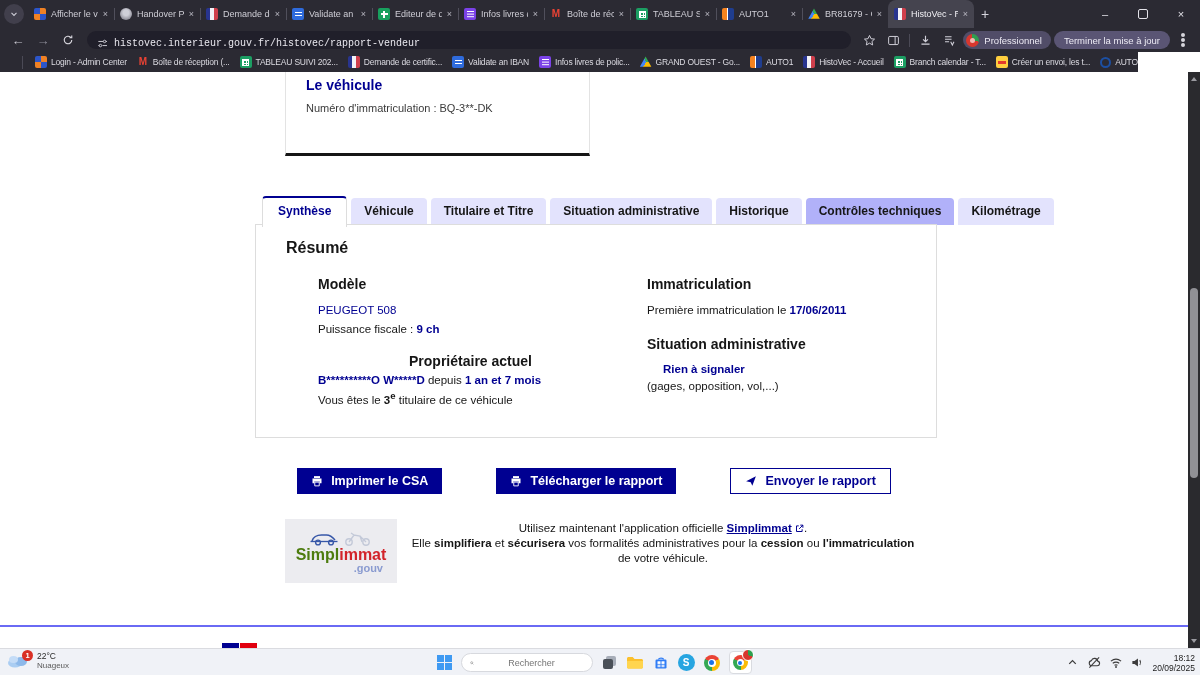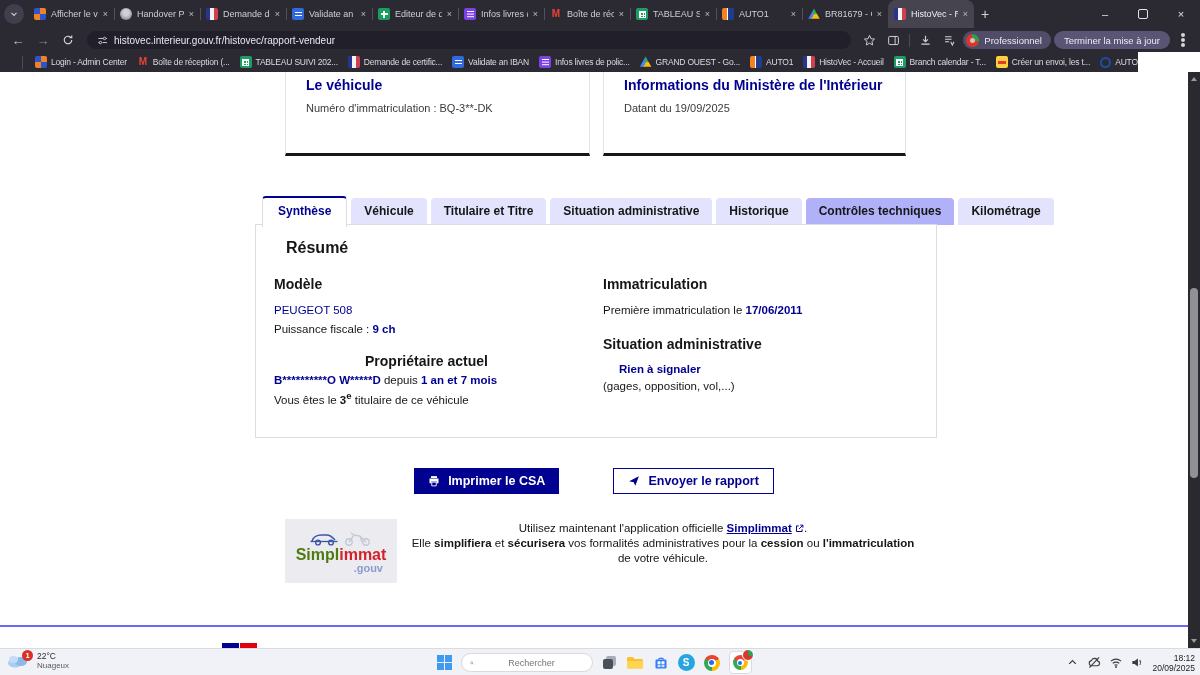--- a/index.html
+++ b/index.html
@@ -15,21 +15,21 @@
   .btab.active{background:#45444f;border-radius:8px 8px 0 0;color:#f2f1f5;}
   .btab-label{flex:1;overflow:hidden;}
   .btab-close{font-size:9px;color:#b9b8c2;flex:none;}
   .newtab{width:22px;height:22px;border-radius:50%;color:#d5d4dc;font-size:14px;display:flex;align-items:center;justify-content:center;flex:none;}
   .win-controls{margin-left:auto;display:flex;height:28px;}
   .win-btn{width:38px;display:flex;align-items:center;justify-content:center;color:#e3e2e9;font-size:11px;}
   .maxbox{width:8px;height:8px;border:1px solid #e3e2e9;border-radius:2px;display:block;}
   .toolbar{position:absolute;top:28px;left:0;width:1200px;height:24px;background:#2b2a33;display:flex;align-items:center;gap:3px;padding:0 7px;box-sizing:border-box;}
   .nav-ic{width:22px;height:22px;display:flex;align-items:center;justify-content:center;font-size:13px;}
   .back-ic{color:#c7c6cf;}.fwd-ic{color:#8a8995;}.reload-ic{color:#d9d8df;}
-  .url-pill{flex:1;height:18px;background:#201f2a;border-radius:10px;display:flex;align-items:center;gap:6px;padding:0 10px;color:#e8e7ee;font-size:10px;margin:0 5px;overflow:hidden;}
+  .url-pill{flex:1;height:18px;background:#201f2a;border-radius:10px;display:flex;align-items:flex-end;gap:6px;padding:0 10px;color:#e8e7ee;font-size:10px;margin:0 5px;overflow:hidden;font-family:Liberation Mono, monospace;}
   .tb-ic{width:21px;height:21px;display:flex;align-items:center;justify-content:center;color:#d2d1da;flex:none;}
   .tb-divider{width:1px;height:13px;background:#4b4a56;margin:0 2px;flex:none;}
   .chip{height:18px;background:#514d68;border-radius:10px;display:flex;align-items:center;gap:5px;padding:0 9px 0 3px;color:#eceaf4;font-size:9.5px;flex:none;}
   .avatar{width:13px;height:13px;border-radius:50%;background:conic-gradient(#2e9e4f 0 100deg,#d8372e 0);position:relative;flex:none;}
   .avatar::after{content:"";position:absolute;inset:4px;border-radius:50%;background:#f3b7b2;}
   .update-btn{height:18px;background:#5a5574;border-radius:10px;display:flex;align-items:center;padding:0 10px;color:#eceaf4;font-size:9.5px;flex:none;}
   .kebab{width:4px;height:4px;margin:0 8px;border-radius:50%;background:#d6d5dc;box-shadow:0 -5px 0 #d6d5dc,0 5px 0 #d6d5dc;flex:none;}
   .bmbar{position:absolute;top:52px;left:0;width:1138px;height:20px;background:#2b2a33;display:flex;align-items:center;gap:10px;padding:0 10px;box-sizing:border-box;font-size:8.5px;letter-spacing:-0.2px;color:#dcdbe2;overflow:hidden;}
   .bm{display:flex;align-items:center;gap:4px;white-space:nowrap;flex:none;}
   
@@ -57,21 +57,21 @@
   .viewport{position:absolute;top:72px;left:0;width:1188px;height:632px;background:#fff;}
   .card{position:absolute;top:0;height:84px;background:#fff;border-left:1px solid #e3e3e3;border-right:1px solid #e3e3e3;border-bottom:3px solid #161616;box-sizing:border-box;padding:5px 20px;}
   .card-title{color:#000091;font-size:14px;font-weight:bold;margin:0 0 9px;}
   .card-sub{color:#3a3a3a;font-size:11px;}
   .rtabs{position:absolute;left:262px;top:124px;display:flex;align-items:flex-end;gap:4px;}
   .ptab{background:#e3e3fd;color:#161616;font-weight:bold;font-size:12px;padding:6px 13px 7px;border-radius:4px 4px 0 0;white-space:nowrap;}
   .ptab.hover{background:#b1b1f9;}
   .ptab.active{background:#fff;color:#000091;border:1px solid #ddd;border-bottom:none;border-top:2px solid #000091;padding:6px 15px 9px;position:relative;z-index:2;margin-bottom:-2px;}
   .panel{position:absolute;left:255px;top:152px;width:682px;height:214px;border:1px solid #ddd;background:#fff;box-sizing:border-box;}
   .panel-title{position:absolute;left:30px;top:14px;font-size:16px;font-weight:bold;color:#161616;}
-  .col{position:absolute;top:52px;font-size:11.5px;color:#161616;line-height:15px;}
+  .col{position:absolute;top:52px;font-size:11.5px;color:#161616;line-height:15px;margin-left:44px;}
   .col-left{left:18px;width:305px;}
   .col-right{left:347px;width:320px;}
   .sec-h{font-size:14px;font-weight:bold;margin:0 0 11px;color:#161616;}
   .blue{color:#000091;}
   .mt{margin-top:17px;}
   .indent{padding-left:16px;}
   .actions{position:absolute;left:0;top:396px;width:1188px;display:flex;justify-content:center;gap:54px;}
   .btn{display:flex;align-items:center;gap:8px;font-size:12.5px;font-weight:bold;padding:0 14px;height:26px;box-sizing:border-box;}
   .btn-primary{background:#000091;color:#fff;}
   .btn-outline{background:#fff;color:#000091;border:1px solid #000091;}
@@ -283,24 +283,20 @@
         </span></span>
 
   </div>
 
   <div class="viewport">
 
     <div class="card" style="left:285px;width:305px;">
       <div class="card-title">Le véhicule</div>
       <div class="card-sub">Numéro d'immatriculation : BQ-3**-DK</div>
     </div>
-    <div class="card" style="left:603px;width:303px;">
-      <div class="card-title">Informations du Ministère de l'Intérieur</div>
-      <div class="card-sub">Datant du 19/09/2025</div>
-    </div>
 
     <div class="rtabs">
         <div class="ptab active">Synthèse</div>
         <div class="ptab">Véhicule</div>
         <div class="ptab">Titulaire et Titre</div>
         <div class="ptab">Situation administrative</div>
         <div class="ptab">Historique</div>
         <div class="ptab hover">Contrôles techniques</div>
         <div class="ptab">Kilométrage</div>
       </div>
@@ -325,20 +321,28 @@
     </div>
 
     <div class="actions">
       <div class="btn btn-primary">
         <svg width="12" height="12" viewBox="0 0 16 16">
             <path fill="currentColor" d="M4 1.5h8V4H4z"></path>
             <path fill="currentColor" d="M2 4.5h12V11h-2.5V8.5h-7V11H2z"></path>
             <path fill="none" stroke="currentColor" stroke-width="1.2" d="M5 9.5h6v5H5z"></path>
           </svg>
         <span>Imprimer le CSA</span>
+      </div>
+      <div class="btn btn-primary">
+        <svg width="12" height="12" viewBox="0 0 16 16">
+            <path fill="currentColor" d="M4 1.5h8V4H4z"></path>
+            <path fill="currentColor" d="M2 4.5h12V11h-2.5V8.5h-7V11H2z"></path>
+            <path fill="none" stroke="currentColor" stroke-width="1.2" d="M5 9.5h6v5H5z"></path>
+          </svg>
+        <span>Télécharger le rapport</span>
       </div>
       <div class="btn btn-outline">
         <svg width="12" height="12" viewBox="0 0 16 16">
             <path fill="currentColor" d="M1.5 8.2 14.5 1.8 9.8 14.2 7.6 9.6z"></path>
           </svg>
         <span>Envoyer le rapport</span>
       </div>
     </div>
 
     <div class="simpl-logo">

